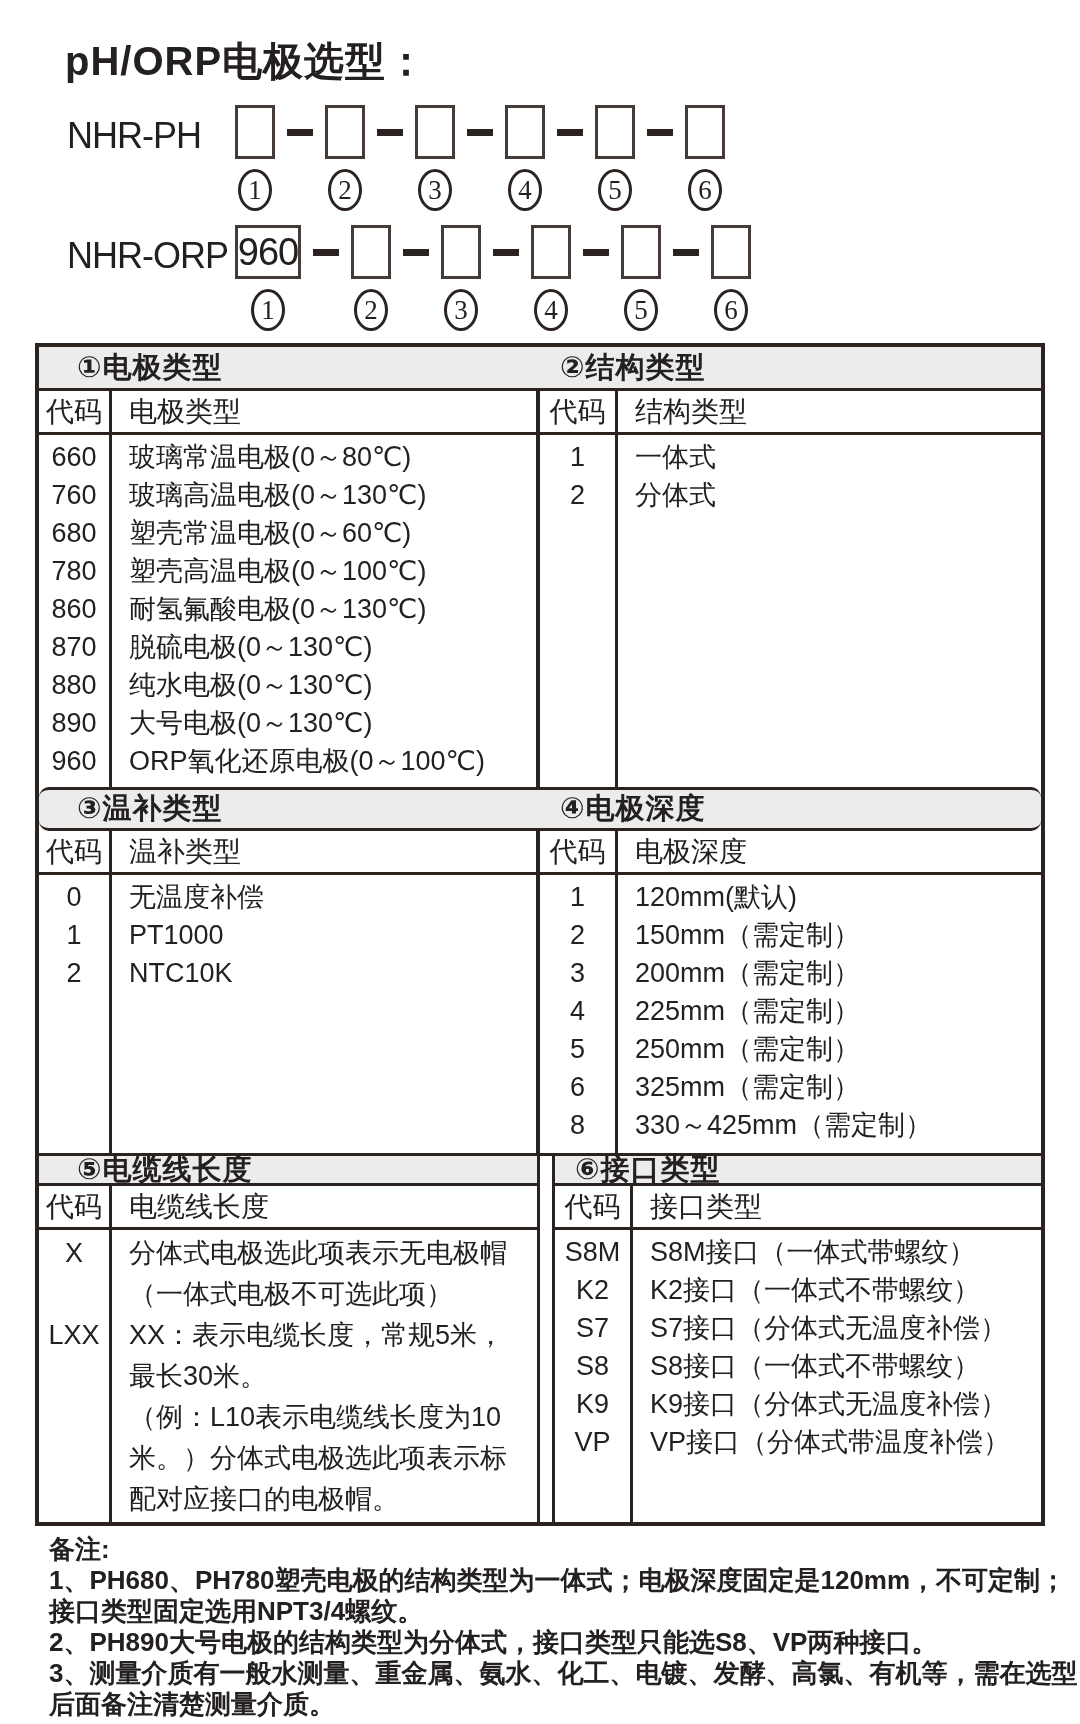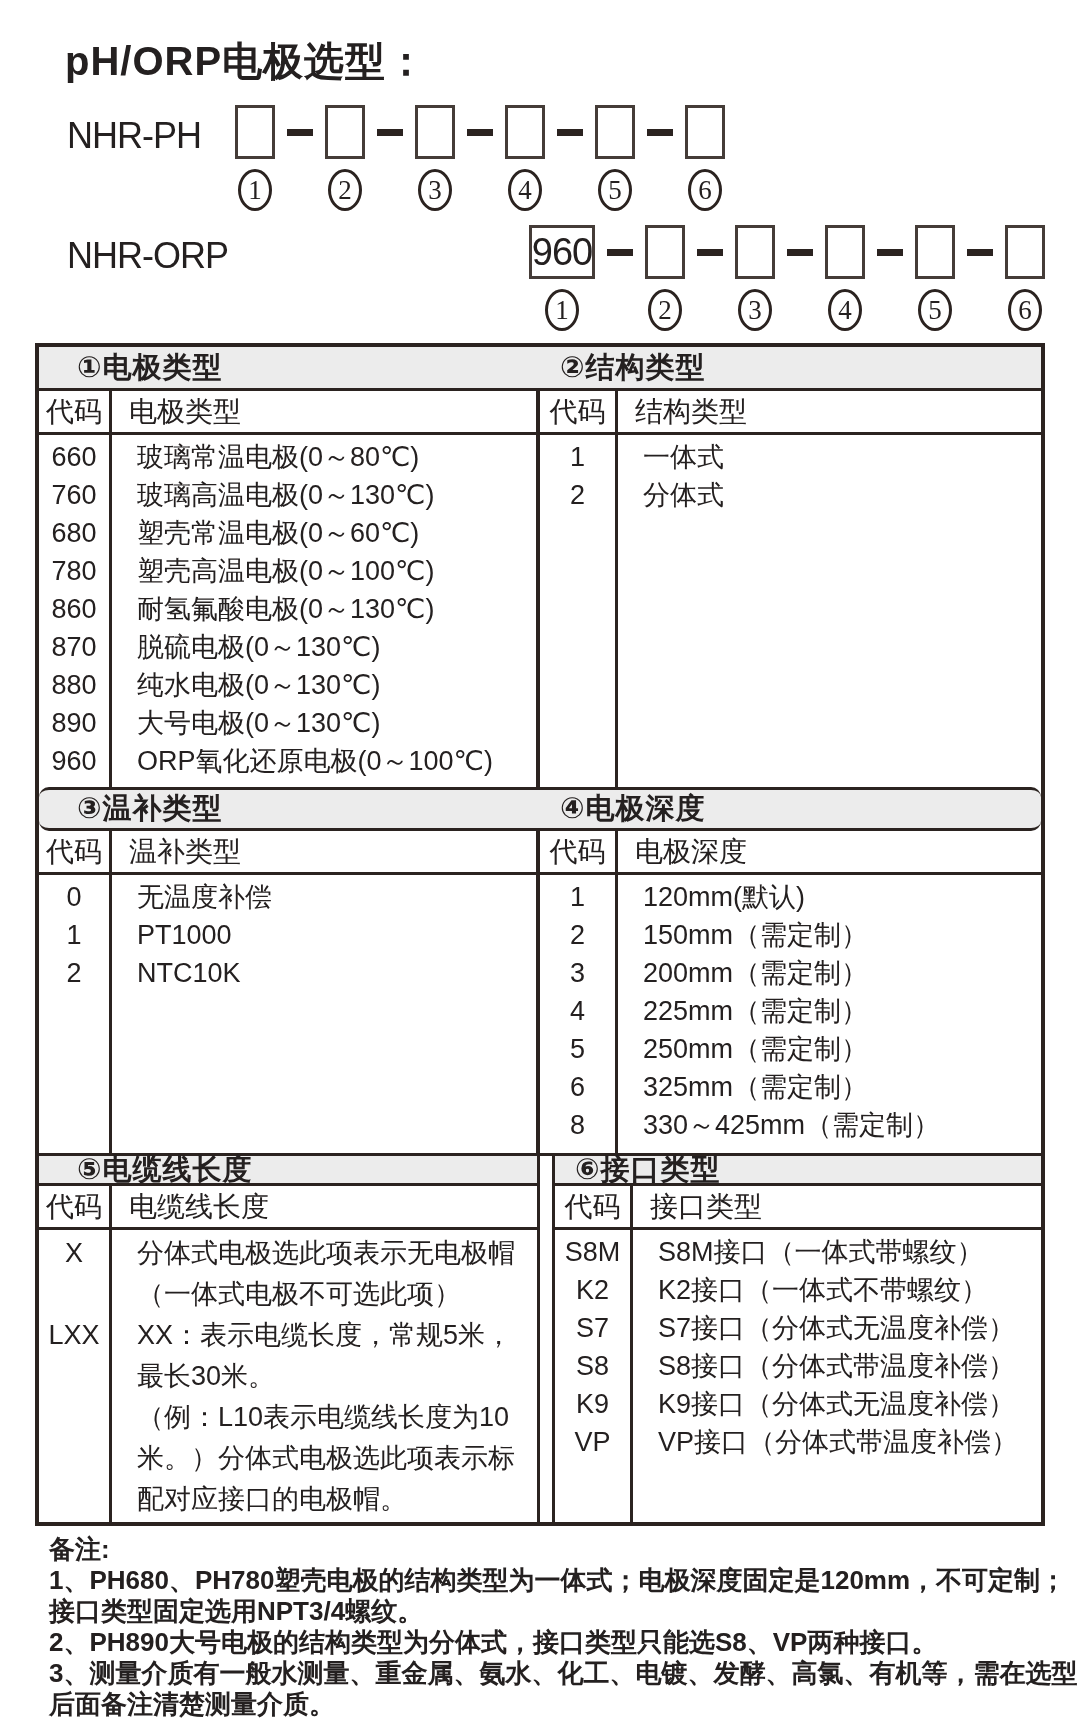--- a/index.html
+++ b/index.html
@@ -18,21 +18,21 @@
 
   
   .title{
     margin:4px 0 0 30px;
     font-size:40px;font-weight:bold;letter-spacing:1px;
   }
 
   
   .model{display:flex;margin-left:32px;}
   .model-ph{margin-top:16px;}
-  .model-orp{margin-top:14px;justify-content:space-between;}
+  .model-orp{margin-top:14px;}
   .mlabel{
     width:140px;flex:none;
     font-size:36px;font-weight:500;letter-spacing:-1px;
     padding-top:10px;white-space:nowrap;
   }
   .mcol{display:flex;flex-direction:column;margin-left:28px;}
   .boxline{display:flex;align-items:center;height:54px;}
   .mbox{
     width:40px;height:54px;border:3px solid #453c38;flex:none;
     display:flex;align-items:center;justify-content:center;
@@ -80,21 +80,21 @@
   .th-code{text-align:center;font-size:28px;}
   .w70 .th-code{width:70px;}
   .w75 .th-code{width:75px;}
   .th-desc{padding-left:20px;font-size:28px;}
 
   .tbody{padding-top:3px;}
   .trow{display:flex;align-items:center;min-height:38px;}
   .td-code{text-align:center;font-size:27px;flex:none;}
   .w70 .td-code{width:70px;}
   .w75 .td-code{width:75px;}
-  .td-desc{flex:1;padding-left:28px;font-size:27px;}
+  .td-desc{flex:1;padding-left:20px;font-size:27px;}
 
   
   .bandrow{display:flex;border-top:3px solid var(--bd);background:#fff;}
   .bandbox{
     height:30px;background:var(--band);display:flex;align-items:center;
     border-bottom:3px solid var(--bd);
     font-size:29px;font-weight:bold;letter-spacing:1px;
   }
   .bb-l{width:501px;flex:none;border-right:3px solid var(--bd);padding-left:38px;}
   .bb-r{flex:1;border-left:3px solid var(--bd);padding-left:20px;}
@@ -406,21 +406,21 @@
             <div class="trow">
             <div class="td-code">K2</div>
             <div class="td-desc">K2接口（一体式不带螺纹）</div>
           </div>
             <div class="trow">
             <div class="td-code">S7</div>
             <div class="td-desc">S7接口（分体式无温度补偿）</div>
           </div>
             <div class="trow">
             <div class="td-code">S8</div>
-            <div class="td-desc">S8接口（分体式带温度补偿）</div>
+            <div class="td-desc">S8接口（一体式不带螺纹）</div>
           </div>
             <div class="trow">
             <div class="td-code">K9</div>
             <div class="td-desc">K9接口（分体式无温度补偿）</div>
           </div>
             <div class="trow">
             <div class="td-code">VP</div>
             <div class="td-desc">VP接口（分体式带温度补偿）</div>
           </div>
           </div>

